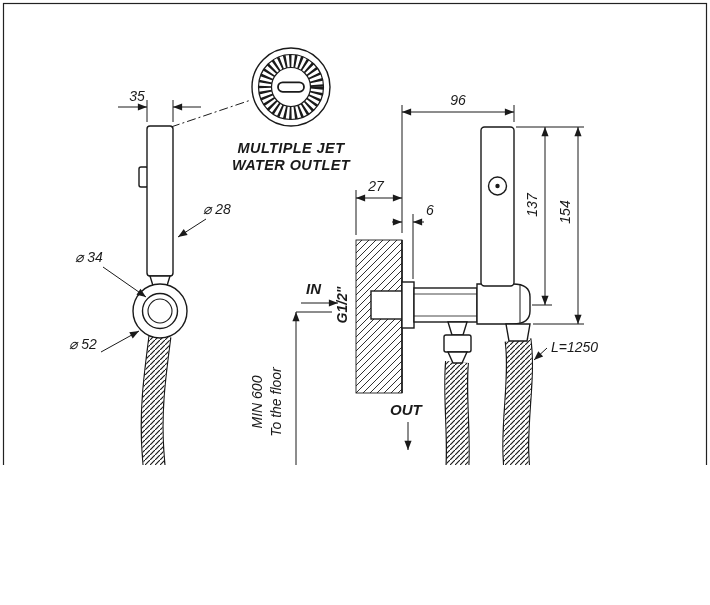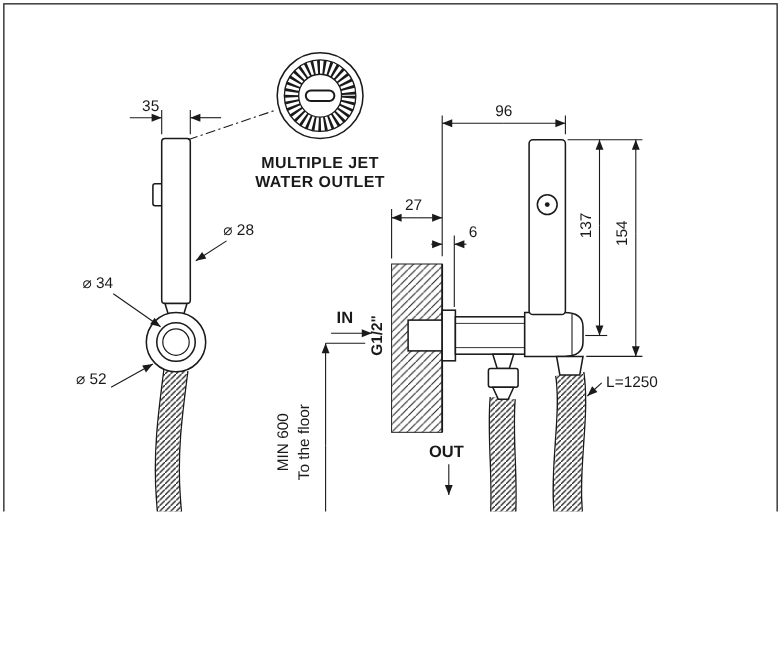--- a/index.html
+++ b/index.html
@@ -1,16 +1,16 @@
 <!DOCTYPE html>
 <html><head>
 <meta charset="utf-8">
 <style>
   html,body{margin:0;padding:0;background:#ffffff;}
-  .page{position:relative;width:710px;height:465px;background:#fff;}
+  .page{position:relative;width:710px;height:465px;background:#fff;font-style:italic;}
   svg{display:block;}
   text{font-family:"Liberation Sans", sans-serif;fill:#1a1a1a;}
   .dim{font-size:14px;font-weight:400;}
   .dimb{font-size:15px;font-weight:700;}
   .callout{font-size:14.5px;font-weight:600;letter-spacing:.4px;}
   .thread{font-size:14px;font-weight:600;}
   .note{font-size:14px;font-weight:500;}
   .outline{fill:#ffffff;stroke:#1a1a1a;stroke-width:1.4;}
   .dimline{stroke:#1a1a1a;stroke-width:1;fill:none;}
 </style>

